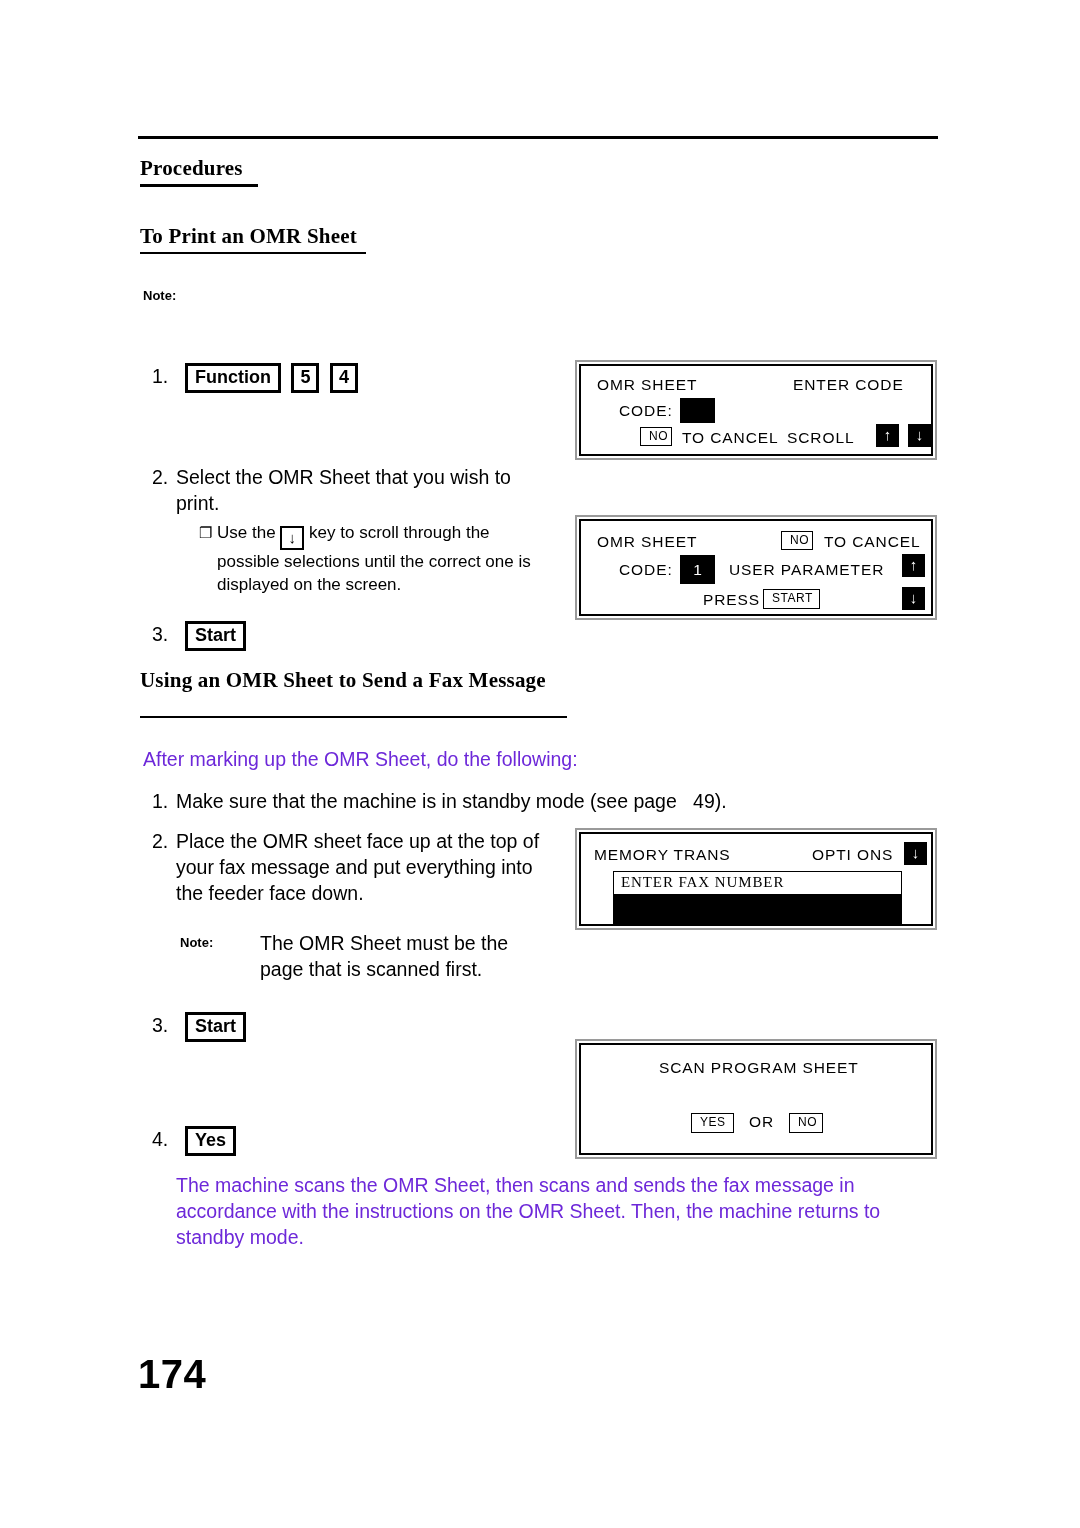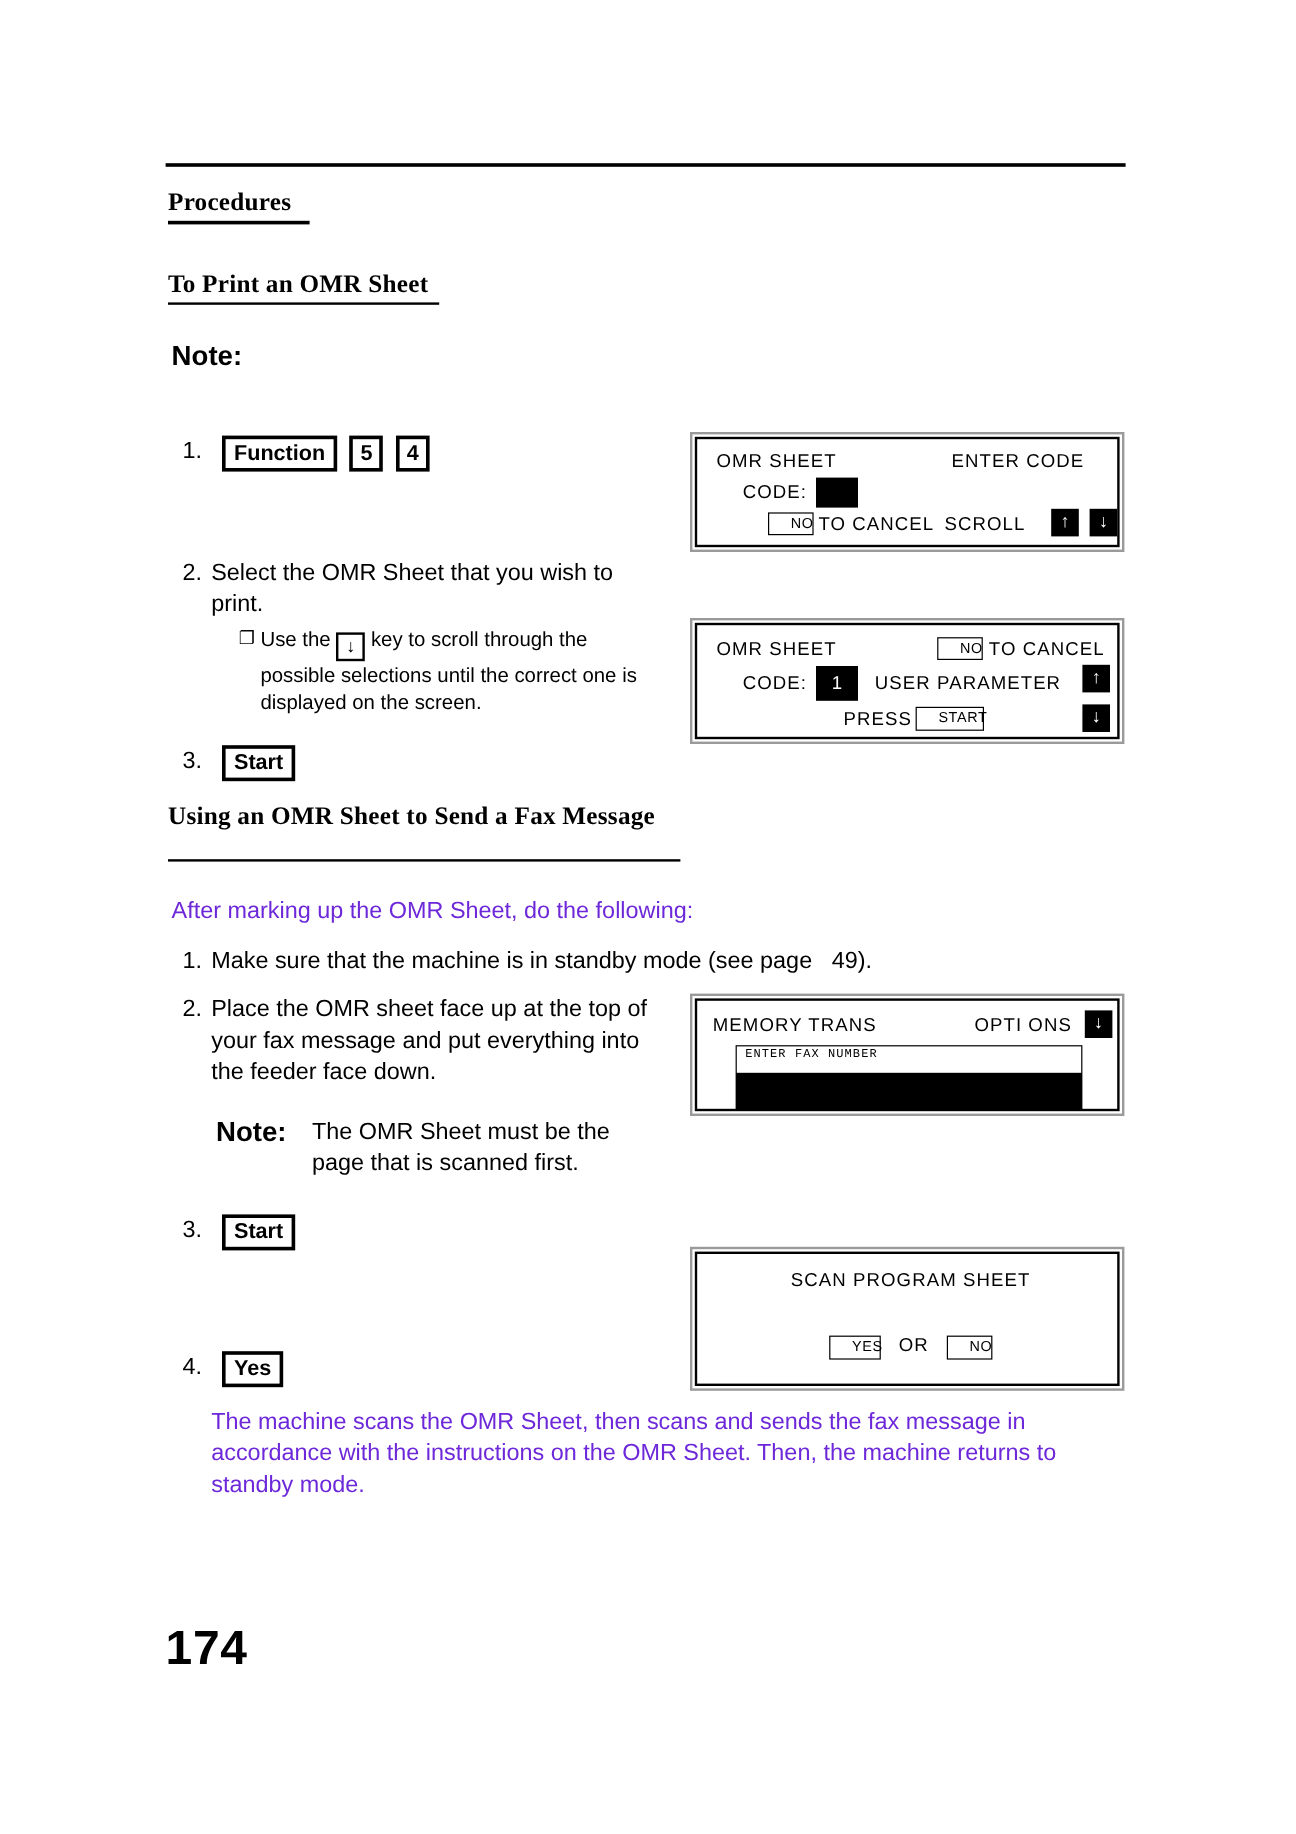--- a/index.html
+++ b/index.html
@@ -90,21 +90,21 @@
   }
 
   .note-row {
     position: absolute;
     display: flex;
     align-items: flex-start;
   }
   .note-label {
     font-family: "Liberation Sans", sans-serif;
     font-weight: 700;
-    font-size: 23px;
+    font-size: 13px;
     line-height: 26px;
     flex: 0 0 auto;
   }
   .note-body {
     font-family: "Liberation Sans", sans-serif;
     font-size: 19.5px;
     line-height: 26px;
   }
 
   
@@ -196,21 +196,21 @@
   }
   .lcd-key {
     position: absolute;
     border: 1.5px solid #000;
     background: #fff;
     font-family: "Liberation Sans", sans-serif;
     font-size: 12px;
     letter-spacing: .5px;
     line-height: 16px;
     text-align: right;
-    padding: 0 18px;
+    padding: 0 8px;
     box-sizing: border-box;
     white-space: nowrap;
   }
   .lcd-arrow {
     position: absolute;
     background: #000;
     color: #fff;
     text-align: center;
     font-size: 15px;
     line-height: 22px;
@@ -228,22 +228,22 @@
     box-sizing: border-box;
   }
   .lcd-field {
     position: absolute;
     border: 1.5px solid #000;
     background: #fff;
     box-sizing: border-box;
   }
   .lcd-field-text {
     position: absolute;
-    font-family: Liberation Mono, monospace;
-    font-size: 10px;
+    font-family: Liberation Serif, serif;
+    font-size: 15px;
     letter-spacing: .9px;
     white-space: nowrap;
   }
   .lcd-fill {
     position: absolute;
     background: #000;
   }
 
   
   .page-number {

